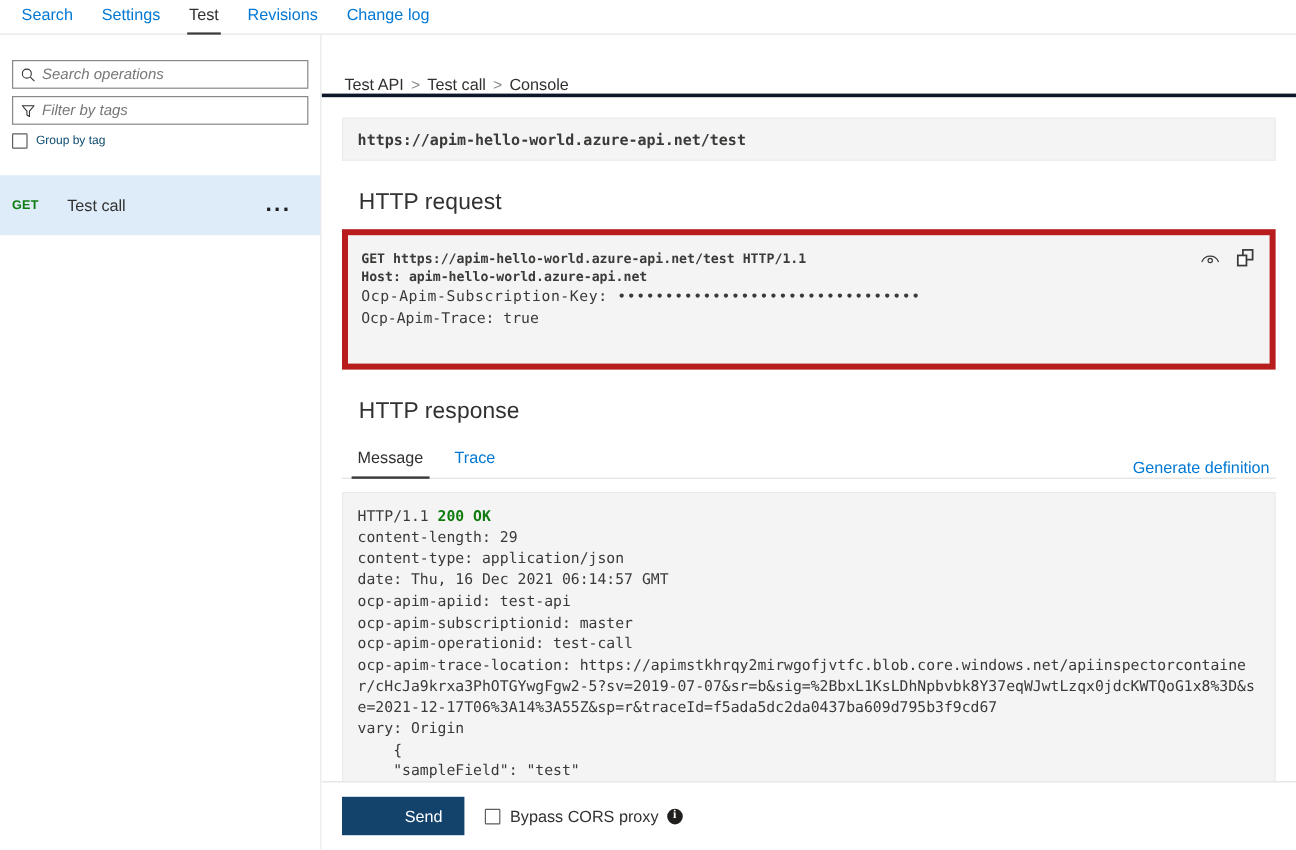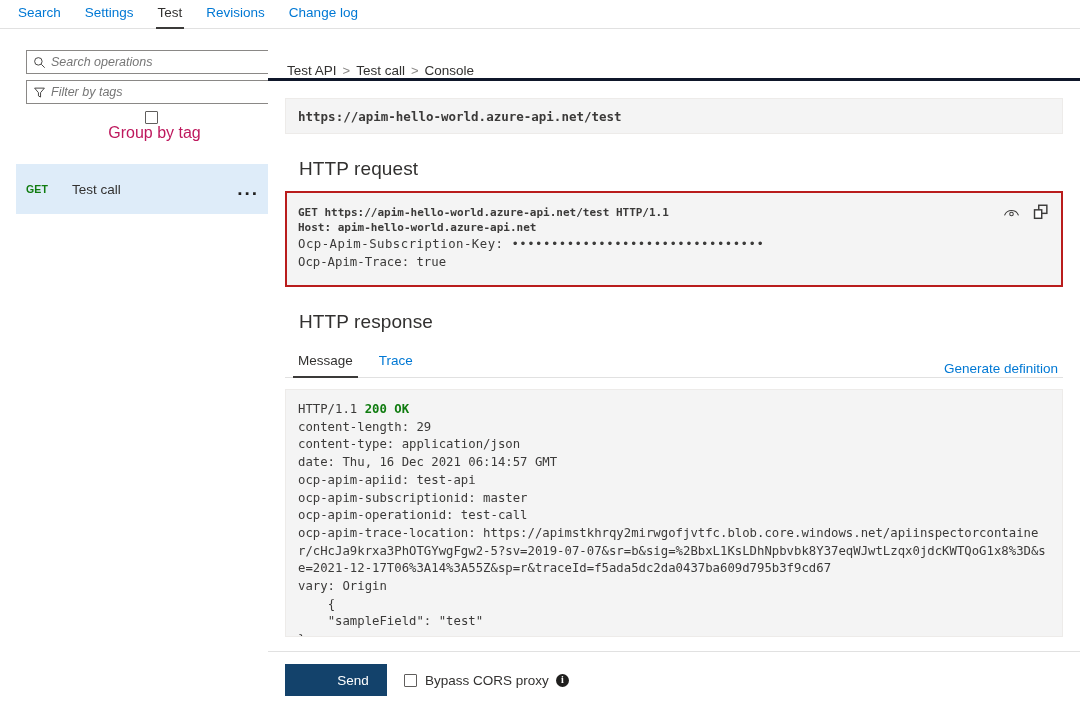--- a/index.html
+++ b/index.html
@@ -35,21 +35,20 @@
     position: absolute;
     left: 10px; right: 10px; bottom: 0;
     height: 2px; background: #3b3a39;
   }
 
   
   .leftpane {
     position: absolute; top: 29px; left: 0; width: 268px; height: 679px;
     background: #fff;
     border-right: 1px solid #e1e1e1;
-    margin-left: 16px;
   }
   .field {
     position: relative;
     margin: 0 10px 6px 10px;
     height: 24px;
     border: 1px solid #8a8886;
     background: #fff;
     display: flex; align-items: center;
   }
   .field:first-child { margin-top: 21px; }
@@ -65,23 +64,22 @@
     font-style: italic;
     color: #605e5c;
     width: 100%;
     padding: 0;
   }
   .field input::placeholder { color: #767676; font-style: italic; opacity: 1; }
 
   .groupby {
     display: flex; align-items: center;
     margin: 7px 0 0 10px;
-    font-size: 16px; color: #be185d;
-    cursor: pointer;
-    flex-direction: column;
+    font-size: 10px; color: #0c4a6e;
+    cursor: pointer;
   }
   .cbox {
     width: 13px; height: 13px;
     border: 1px solid #605e5c;
     background: #fff;
     margin-right: 7px;
     flex: 0 0 13px;
     border-radius: 1px;
   }
 
@@ -150,22 +148,22 @@
     font-size: 19px;
     font-weight: normal;
     color: #323130;
     letter-spacing: .1px;
   }
 
   .reqbox {
     position: relative;
     margin: 0 3px;
     background: #f4f4f4;
-    border: 2px solid #b91c1c;
-    padding: 12px 60px 14px 11px;
+    border: 5px solid #b91c1c;
+    padding: 12px 60px 29px 11px;
     min-height: 82px;
   }
   .reqline {
     font-family: "DejaVu Sans Mono", monospace;
     color: #3b3a39;
     white-space: pre;
   }
   .reqline.small { font-size: 11px; font-weight: bold; line-height: 15px; }
   .reqline.big { font-size: 12.3px; line-height: 18px; }
   .dotsmask { letter-spacing: .5px; font-size: 11px; }

